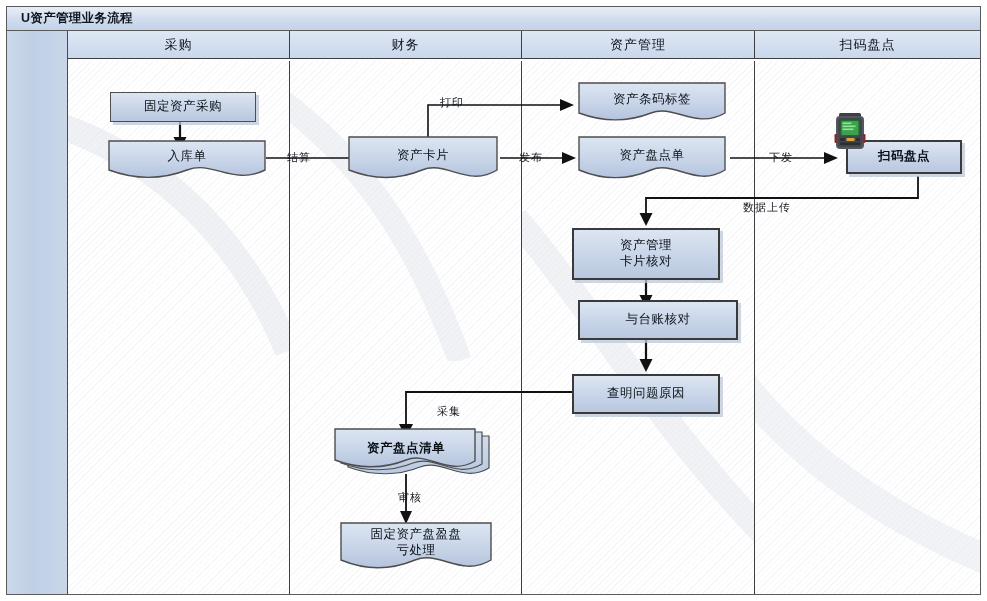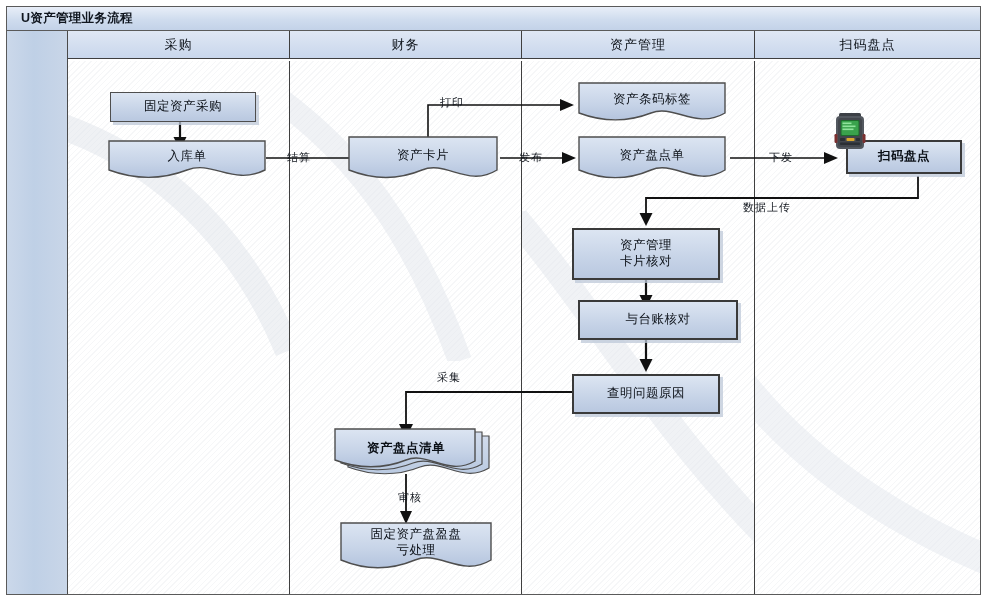--- a/index.html
+++ b/index.html
@@ -215,21 +215,21 @@
       <polygon points="10,32 3.5,19 16.5,19" fill="#111"></polygon>
     </svg>
   </div>
 
   <div class="conn" style="left:396px;top:384px;width:186px;height:56px;">
     <svg width="186" height="56" viewBox="0 0 186 56">
       <polyline points="182,8 10,8 10,42" stroke="#111" stroke-width="1.8" fill="none"></polyline>
       <polygon points="10,54 3,40 17,40" fill="#111"></polygon>
     </svg>
   </div>
-  <div class="clabel" style="left:437px;top:370px;">采集</div>
+  <div class="clabel" style="left:437px;top:404px;">采集</div>
 
   <div class="conn" style="left:396px;top:474px;width:20px;height:52px;">
     <svg width="20" height="52" viewBox="0 0 20 52">
       <line x1="10" y1="0" x2="10" y2="40" stroke="#111" stroke-width="1.8"></line>
       <polygon points="10,50 4,37 16,37" fill="#111"></polygon>
     </svg>
   </div>
   <div class="clabel" style="left:398px;top:490px;">审核</div>
 
   <div class="shape rect" style="left:110px;top:92px;width:146px;height:30px;">

